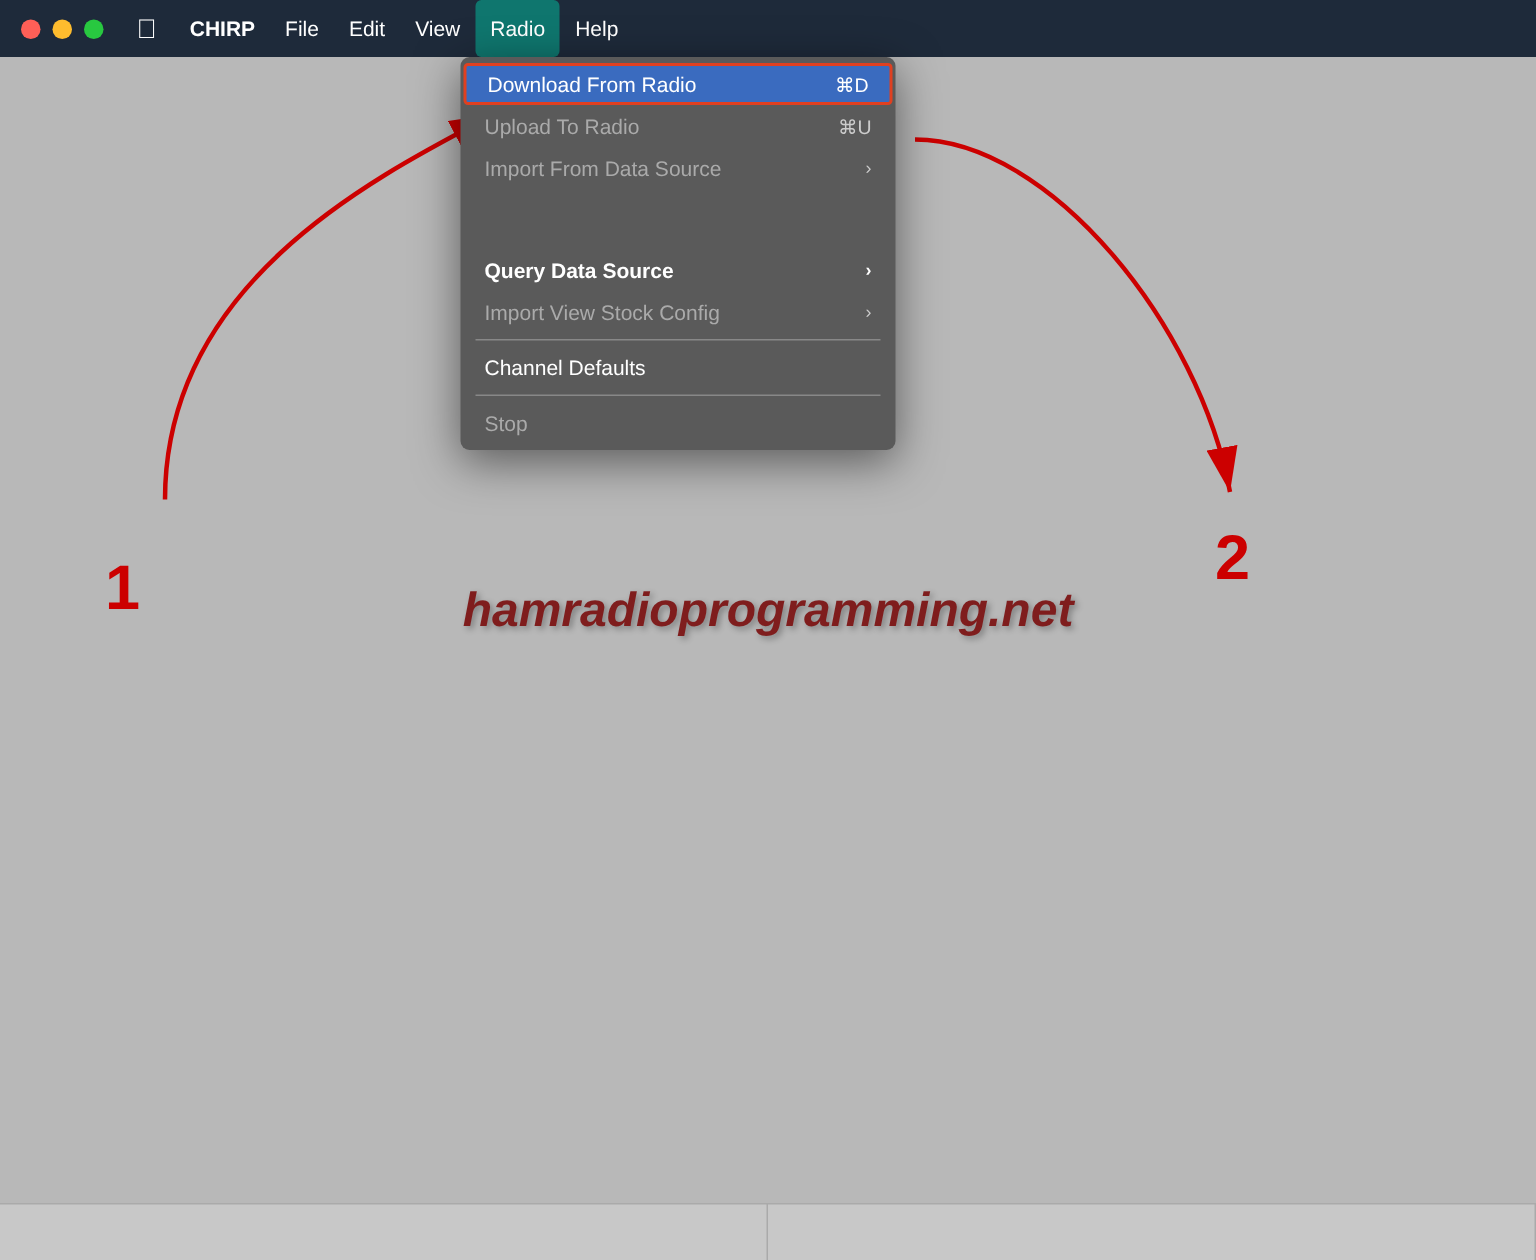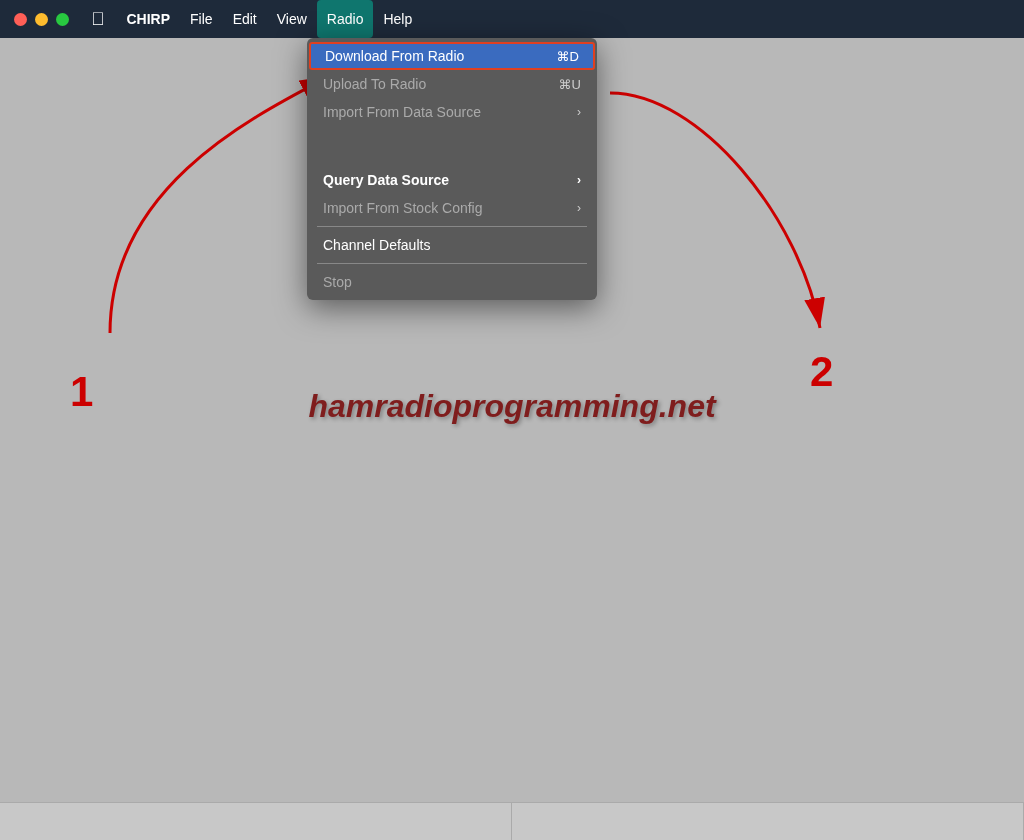--- a/index.html
+++ b/index.html
@@ -235,21 +235,21 @@
     <span>Import From Data Source</span>
     <span class="arrow">›</span>
   </div>
 
   <div class="dropdown-item bold">
     <span>Query Data Source</span>
     <span class="arrow">›</span>
   </div>
 
   <div class="dropdown-item disabled">
-    <span>Import From Stock Config</span>
+    <span>Import View Stock Config</span>
     <span class="arrow">›</span>
   </div>
 
   <div class="dropdown-separator"></div>
 
   <div class="dropdown-item">
     <span>Channel Defaults</span>
   </div>
 
   <div class="dropdown-separator"></div>

